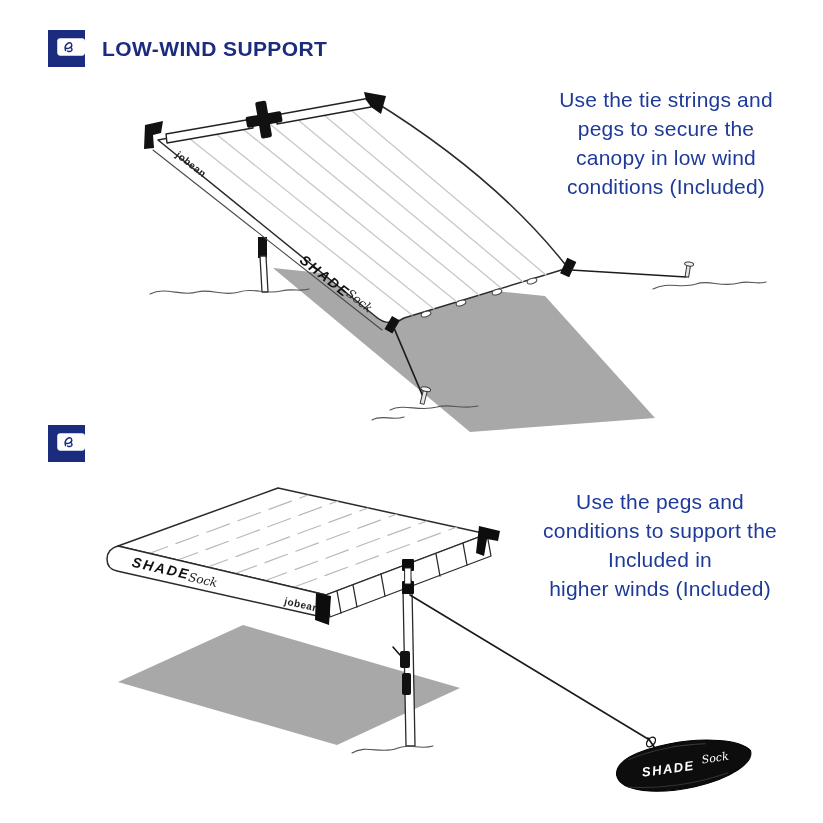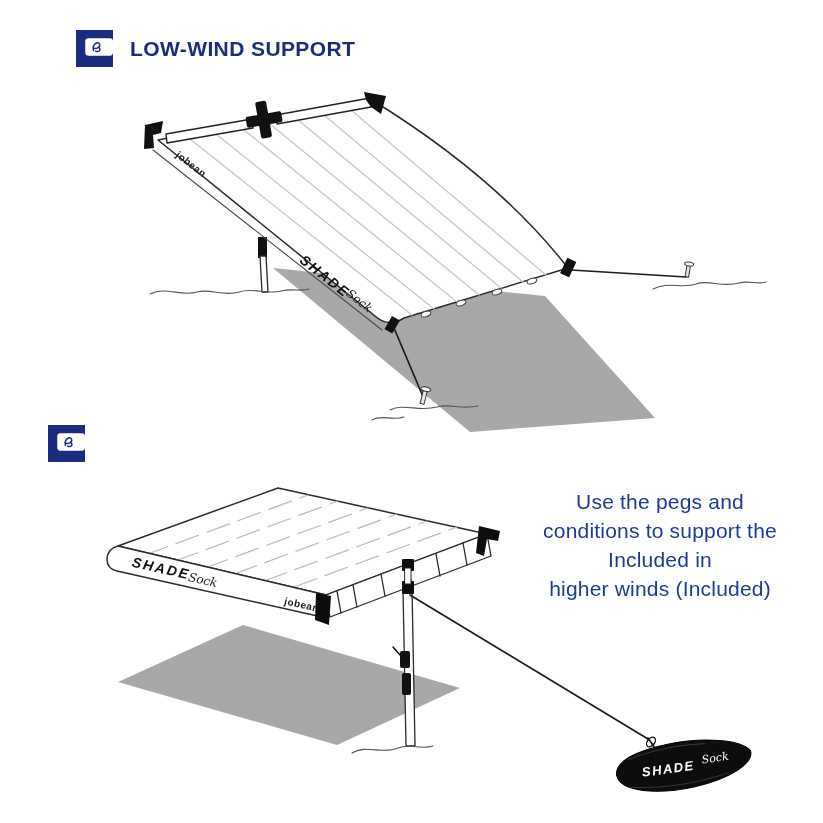--- a/index.html
+++ b/index.html
@@ -15,21 +15,21 @@
     position: absolute;
     left: 0; top: 0;
     width: 823px; height: 823px;
   }
   .section-header {
     position: absolute;
     display: flex;
     align-items: center;
     gap: 17px;
   }
-  .section-header.first  { left: 48px; top: 30px; margin-left: 28px; }
+  .section-header.first  { left: 48px; top: 30px; }
   .section-header.second { left: 48px; top: 425px; }
   .logo-box { width: 37px; height: 37px; display: block; }
   .section-title {
     font-size: 21px;
     font-weight: bold;
     letter-spacing: 0.4px;
     color: #1b2c7e;
     white-space: nowrap;
   }
   .note {
@@ -195,20 +195,26 @@
 
   <div class="section-header first">
     <svg class="logo-box" viewBox="0 0 36 36">
       <rect x="0" y="0" width="36" height="36" fill="#1b2c7e"></rect>
       <rect x="9" y="8" width="27" height="17" rx="3" fill="#ffffff"></rect>
       <path d="M17,20 C15,14 22,10 23,14 C24,17 19,19 16.5,17.5 M22,17 C25,19 22.5,22 19,20.5" fill="none" stroke="#1b2c7e" stroke-width="1.4" stroke-linecap="round"></path>
     </svg>
     <span class="section-title">LOW-WIND SUPPORT</span>
   </div>
 
+  <div class="note first">
+    <div>Use the tie strings and</div>
+    <div>pegs to secure the</div>
+    <div>canopy in low wind</div>
+    <div>conditions (Included)</div>
+  </div>
 
   <div class="section-header second">
     <svg class="logo-box" viewBox="0 0 36 36">
       <rect x="0" y="0" width="36" height="36" fill="#1b2c7e"></rect>
       <rect x="9" y="8" width="27" height="17" rx="3" fill="#ffffff"></rect>
       <path d="M17,20 C15,14 22,10 23,14 C24,17 19,19 16.5,17.5 M22,17 C25,19 22.5,22 19,20.5" fill="none" stroke="#1b2c7e" stroke-width="1.4" stroke-linecap="round"></path>
     </svg>
   </div>
 
   <div class="note second">

